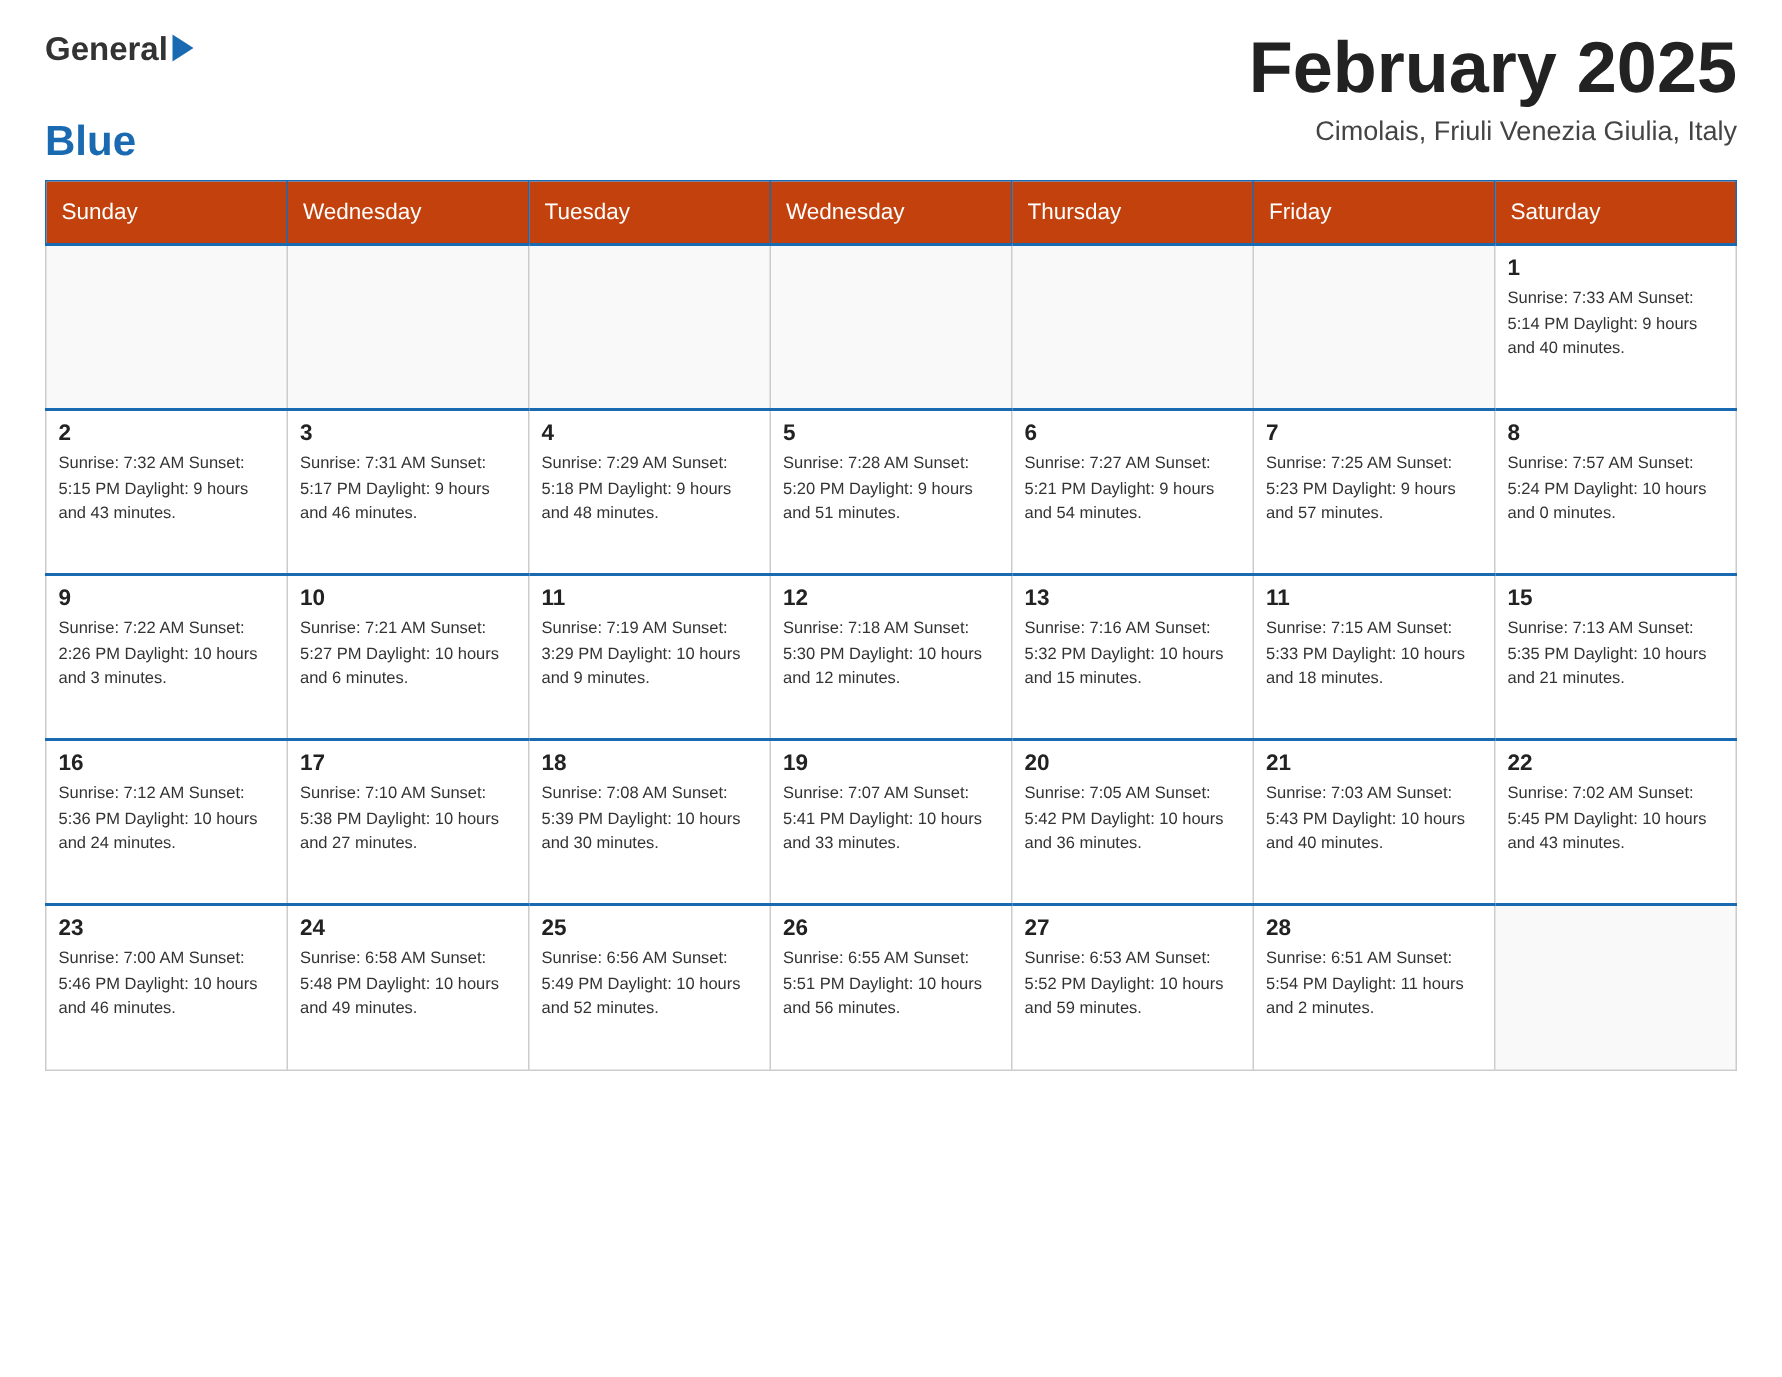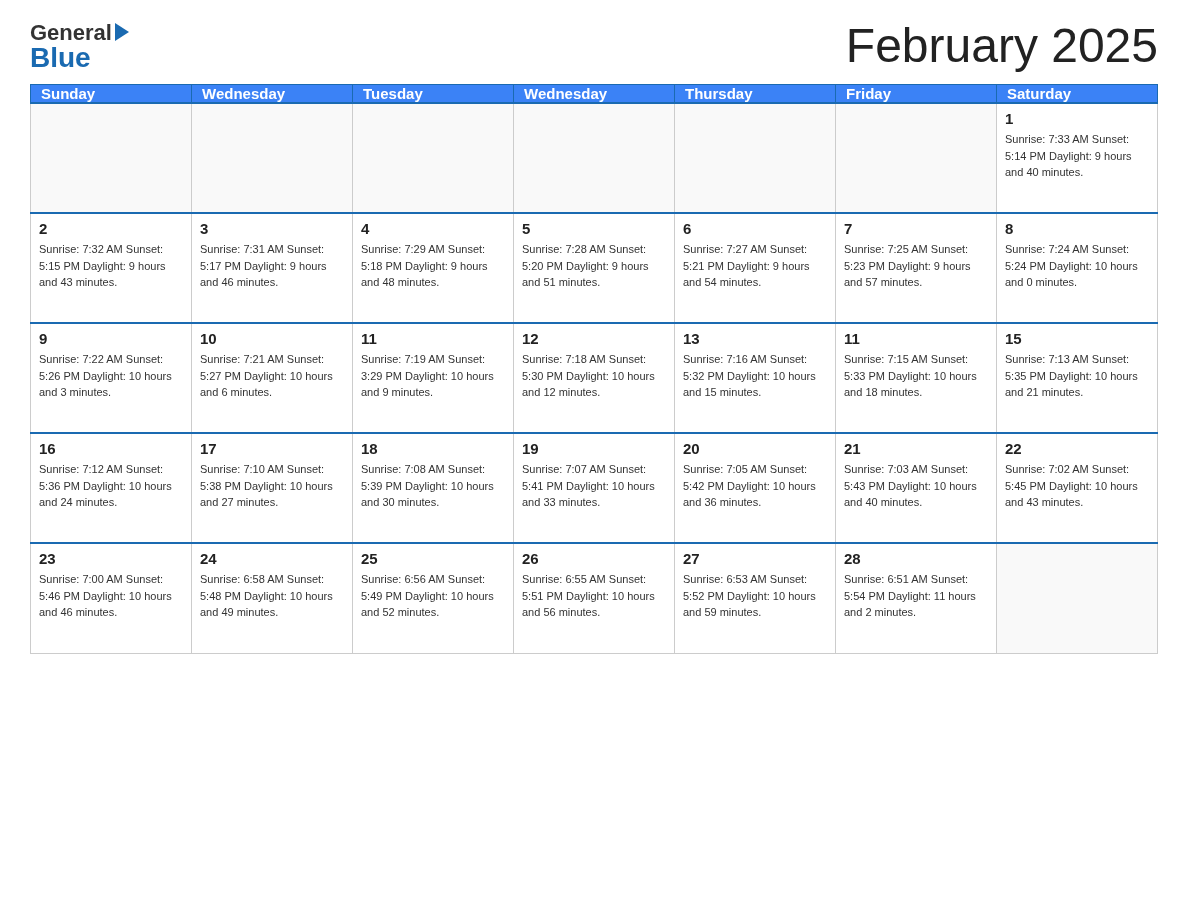--- a/index.html
+++ b/index.html
@@ -18,20 +18,21 @@
     }
     .logo-text-general {
       font-size: 22px;
       font-weight: bold;
       color: #333;
     }
     .logo-wrapper {
       display: flex;
       flex-direction: column;
       align-items: flex-start;
+      gap: 36px;
     }
     .logo-line1 {
       display: flex;
       align-items: center;
     }
     .logo-arrow {
       display: inline-block;
       width: 0;
       height: 0;
       border-top: 9px solid transparent;
@@ -44,41 +45,41 @@
       font-size: 28px;
       font-weight: bold;
       color: #1a6ab1;
       margin-top: -4px;
     }
     .title-section {
       text-align: right;
     }
     .month-title {
       font-size: 48px;
-      font-weight: normal;
+      font-weight: bold;
       color: #222;
       line-height: 1.1;
     }
     .subtitle {
       font-size: 18px;
       color: #444;
       margin-top: 4px;
     }
     .calendar {
       width: 100%;
       border-collapse: collapse;
       margin-top: 10px;
     }
     .calendar th {
-      background-color: #3b82f6;
+      background-color: #c2410c;
       color: white;
       text-align: left;
-      padding: 0 10px;
+      padding: 12px 10px;
       font-size: 15px;
-      font-weight: bold;
+      font-weight: normal;
       border: 1px solid #1a6ab1;
     }
     .calendar td {
       vertical-align: top;
       padding: 6px 8px;
       border: 1px solid #ccc;
       border-top: 2px solid #1a6ab1;
       width: calc(100% / 7);
       min-height: 100px;
       background: #fff;
@@ -107,20 +108,21 @@
 <div class="header">
   <div class="logo-wrapper">
     <div class="logo-line1">
       <span class="logo-text-general">General</span>
       <span class="logo-arrow"></span>
     </div>
     <div class="logo-line2">Blue</div>
   </div>
   <div class="title-section">
     <div class="month-title">February 2025</div>
+    <div class="subtitle">Cimolais, Friuli Venezia Giulia, Italy</div>
   </div>
 </div>
 
 <table class="calendar">
   <thead>
     <tr>
     <th>Sunday</th>
         <th>Wednesday</th>
         <th>Tuesday</th>
         <th>Wednesday</th>
@@ -183,31 +185,31 @@
         </td>
         <td>
           <div class="day-number">7</div>
           <div class="day-info">Sunrise: 7:25 AM
 Sunset: 5:23 PM
 Daylight: 9 hours
 and 57 minutes.</div>
         </td>
         <td>
           <div class="day-number">8</div>
-          <div class="day-info">Sunrise: 7:24 AM
+          <div class="day-info">Sunrise: 7:57 AM
 Sunset: 5:24 PM
 Daylight: 10 hours
 and 0 minutes.</div>
         </td>
       </tr>
       <tr class="week-row">
         <td>
           <div class="day-number">9</div>
           <div class="day-info">Sunrise: 7:22 AM
-Sunset: 5:26 PM
+Sunset: 2:26 PM
 Daylight: 10 hours
 and 3 minutes.</div>
         </td>
         <td>
           <div class="day-number">10</div>
           <div class="day-info">Sunrise: 7:21 AM
 Sunset: 5:27 PM
 Daylight: 10 hours
 and 6 minutes.</div>
         </td>

